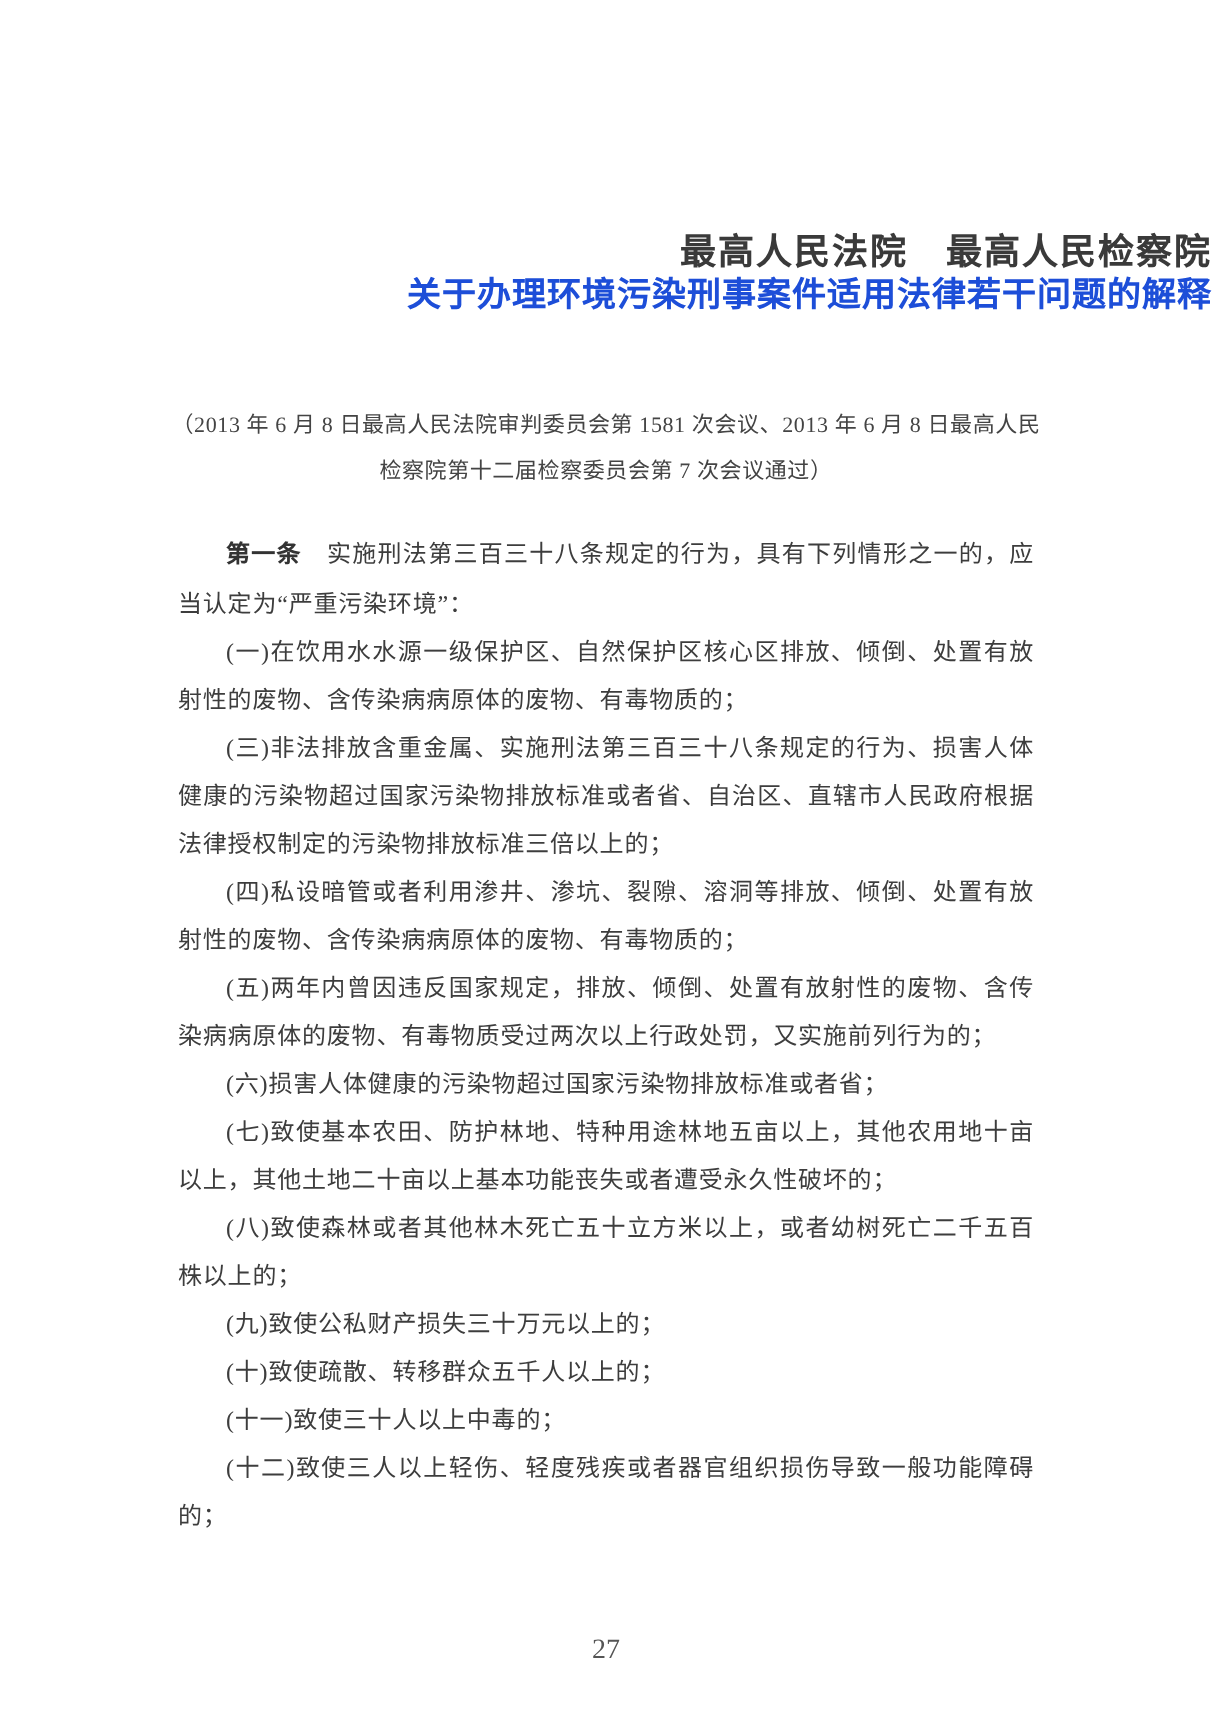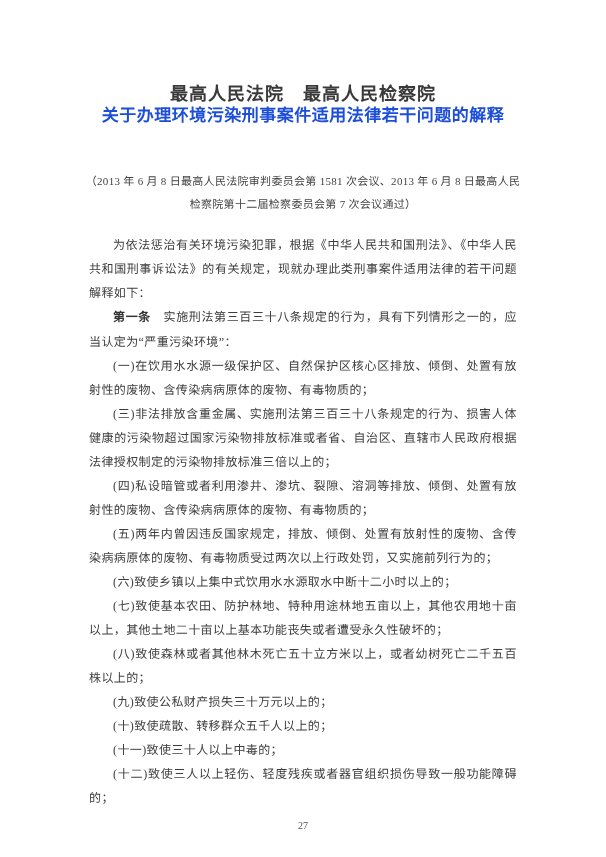--- a/index.html
+++ b/index.html
@@ -12,22 +12,22 @@
     width: 606px;
     height: 857px;
     margin: 0 auto;
     background: #ffffff;
     overflow: hidden;
     font-family: "Liberation Serif", "DejaVu Serif", serif;
     color: #3d3d3d;
     -webkit-font-smoothing: antialiased;
   }
   .titles {
-    padding-top: 84px;
-    text-align: center;
+    padding-top: 116px;
+    text-align: right;
     font-family: Liberation Serif, serif;
   }
   .court-line {
     margin: 0;
     font-size: 18px;
     font-weight: bold;
     line-height: 21px;
     letter-spacing: 1px;
     color: #3a3a3a;
   }
@@ -66,46 +66,45 @@
     font-weight: bold;
     color: #333333;
     font-family: Liberation Mono, monospace;
   }
   .page-number {
     position: absolute;
     left: 0;
     right: 0;
     bottom: 25px;
     text-align: center;
-    font-size: 10px;
+    font-size: 14px;
     line-height: 12px;
     color: #555555;
   }
 </style>
 </head>
 <body>
 
 <div class="page">
 
   <div class="titles">
     <h1 class="court-line">最高人民法院　最高人民检察院</h1>
     <h2 class="subject-line">关于办理环境污染刑事案件适用法律若干问题的解释</h2>
   </div>
 
   <div class="adoption-note">（2013 年 6 月 8 日最高人民法院审判委员会第 1581 次会议、2013 年 6 月 8 日最高人民检察院第十二届检察委员会第 7 次会议通过）</div>
 
   <div class="body-text">
 
-  <p class="para">为依法惩治有关环境污染犯罪，根据《中华人民共和国刑法》、《中华人民共和国刑事诉讼法》的有关规定，现就办理此类刑事案件适用法律的若干问题解释如下：</p>
       <p class="para"><strong class="article-label">第一条</strong>　实施刑法第三百三十八条规定的行为，具有下列情形之一的，应当认定为“严重污染环境”：</p>
       <p class="para">(一)在饮用水水源一级保护区、自然保护区核心区排放、倾倒、处置有放射性的废物、含传染病病原体的废物、有毒物质的；</p>
       <p class="para">(三)非法排放含重金属、实施刑法第三百三十八条规定的行为、损害人体健康的污染物超过国家污染物排放标准或者省、自治区、直辖市人民政府根据法律授权制定的污染物排放标准三倍以上的；</p>
       <p class="para">(四)私设暗管或者利用渗井、渗坑、裂隙、溶洞等排放、倾倒、处置有放射性的废物、含传染病病原体的废物、有毒物质的；</p>
       <p class="para">(五)两年内曾因违反国家规定，排放、倾倒、处置有放射性的废物、含传染病病原体的废物、有毒物质受过两次以上行政处罚，又实施前列行为的；</p>
-      <p class="para">(六)致使乡镇以上集中式饮用水水源取水中断十二小时以上的；</p>
+      <p class="para">(六)损害人体健康的污染物超过国家污染物排放标准或者省；</p>
       <p class="para">(七)致使基本农田、防护林地、特种用途林地五亩以上，其他农用地十亩以上，其他土地二十亩以上基本功能丧失或者遭受永久性破坏的；</p>
       <p class="para">(八)致使森林或者其他林木死亡五十立方米以上，或者幼树死亡二千五百株以上的；</p>
       <p class="para">(九)致使公私财产损失三十万元以上的；</p>
       <p class="para">(十)致使疏散、转移群众五千人以上的；</p>
       <p class="para">(十一)致使三十人以上中毒的；</p>
       <p class="para">(十二)致使三人以上轻伤、轻度残疾或者器官组织损伤导致一般功能障碍的；</p>
     </div>
 
   <div class="page-number">27</div>
 

